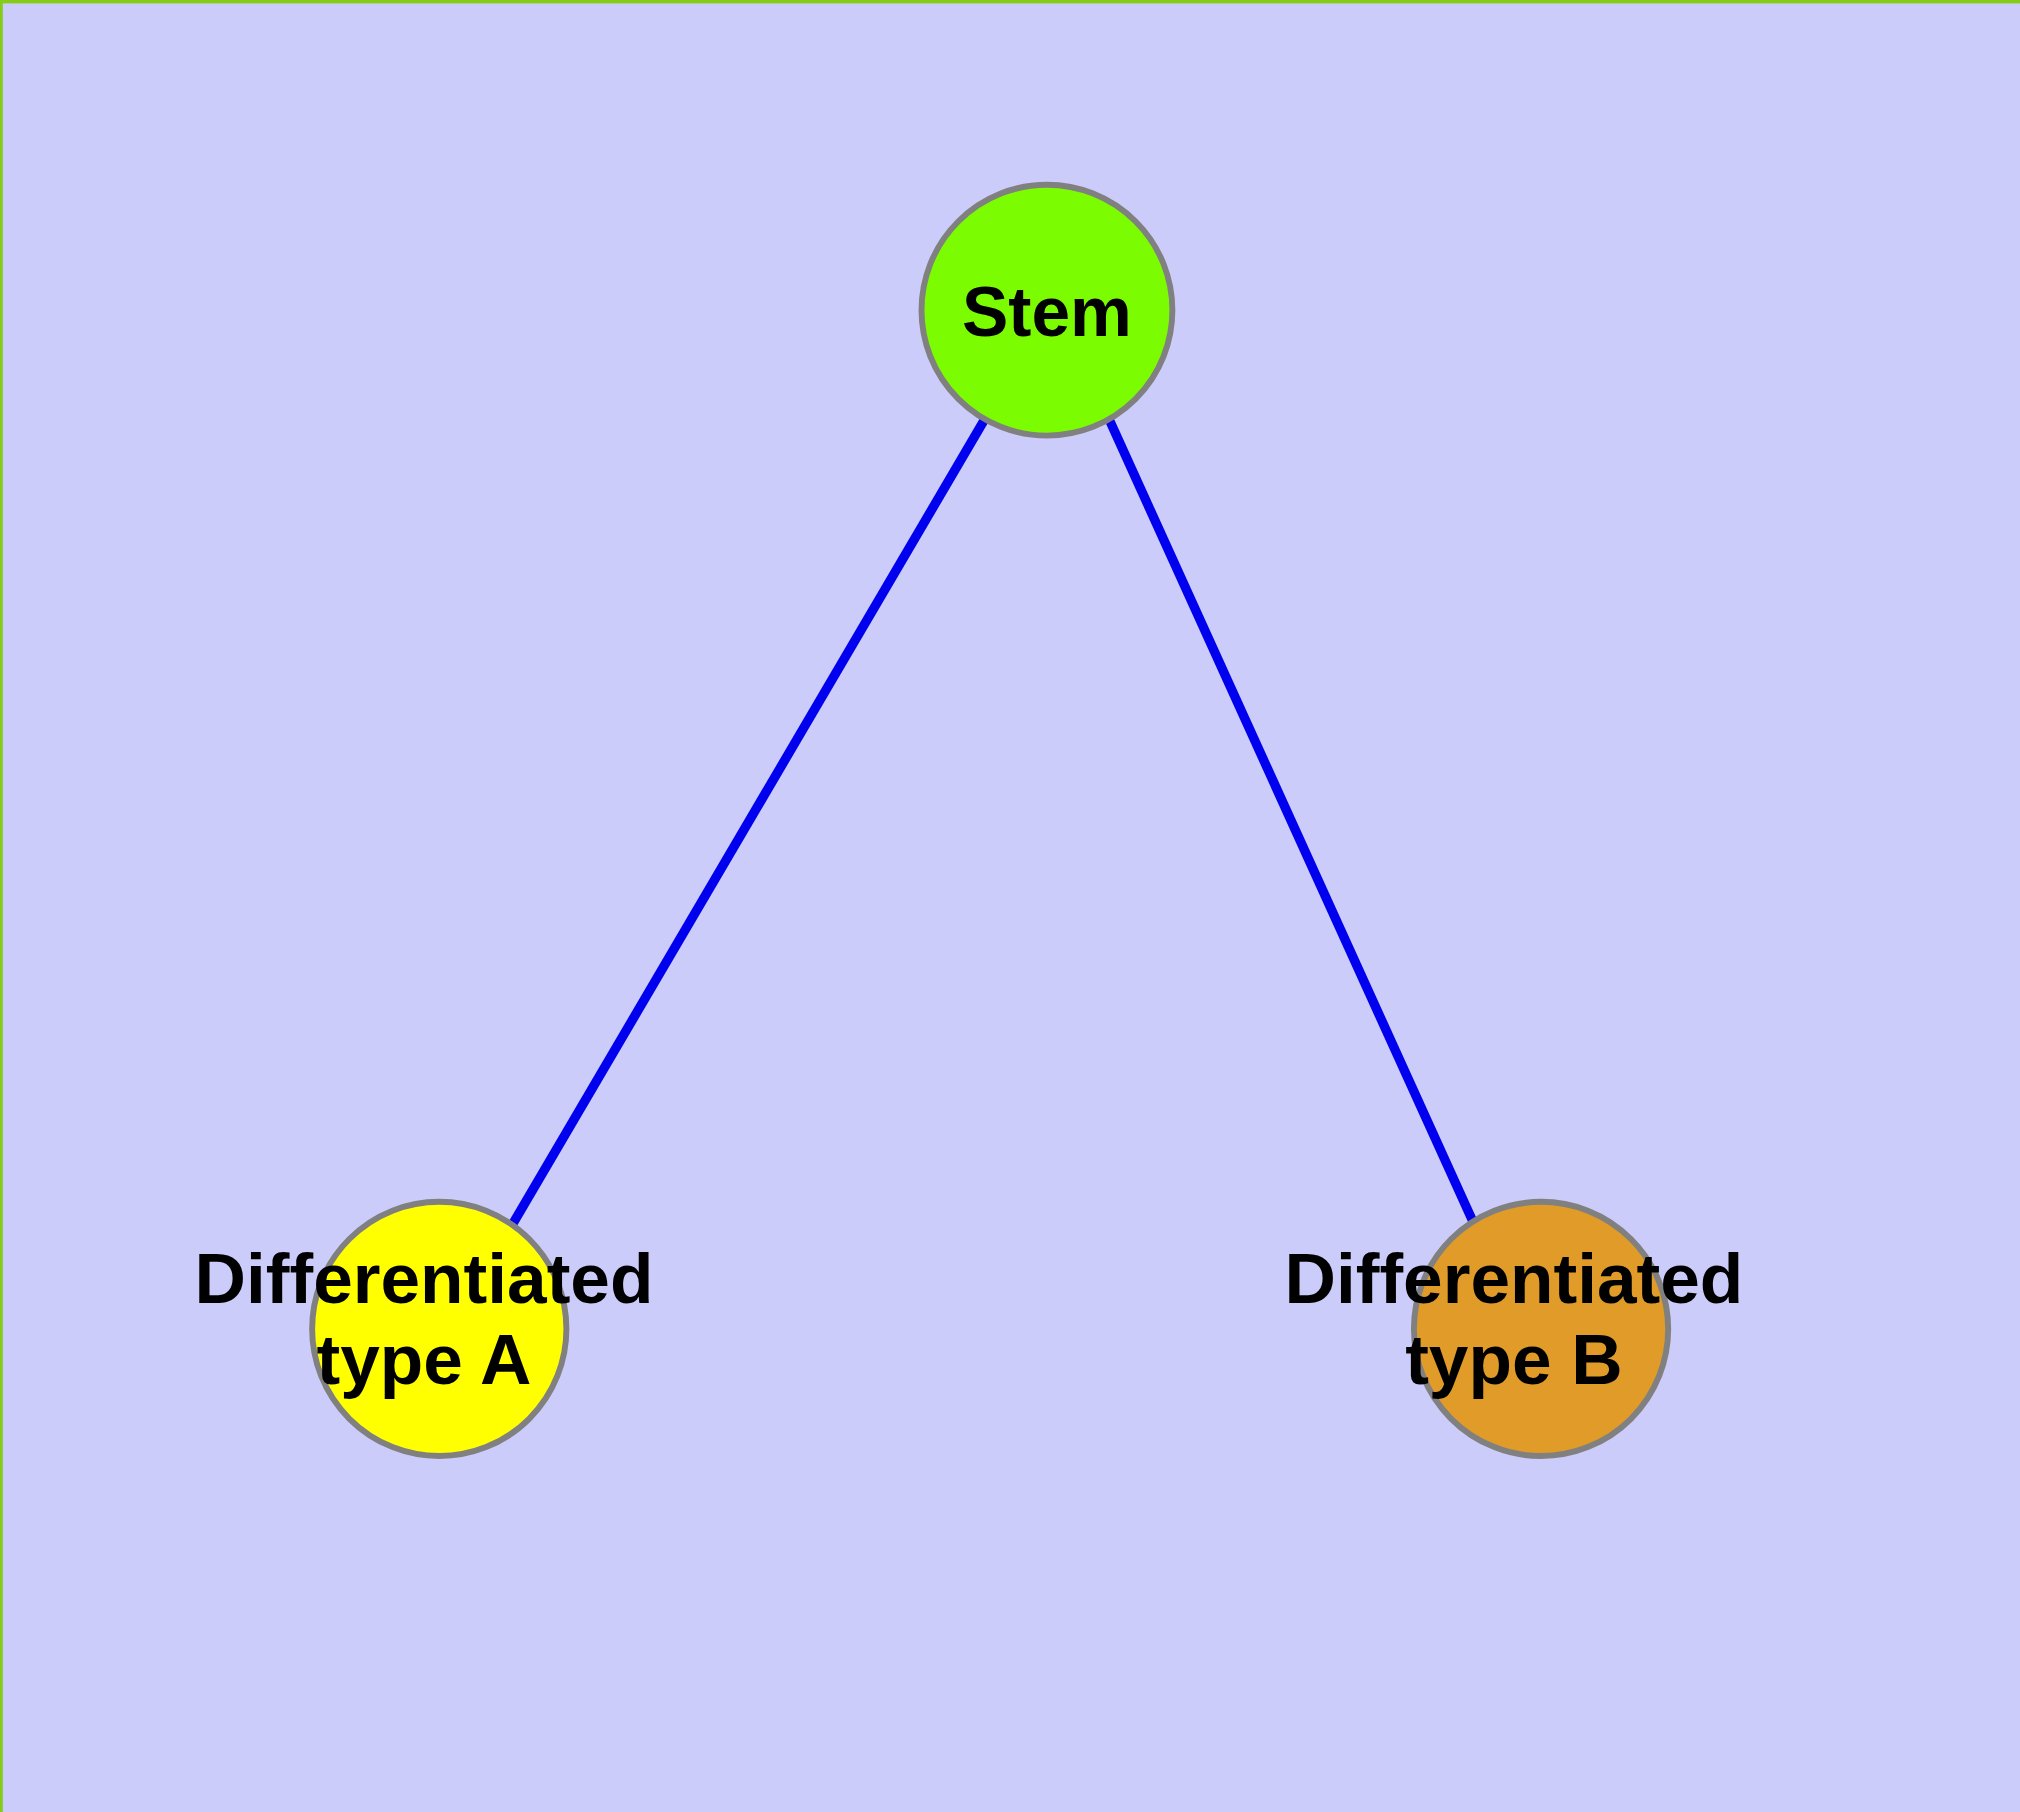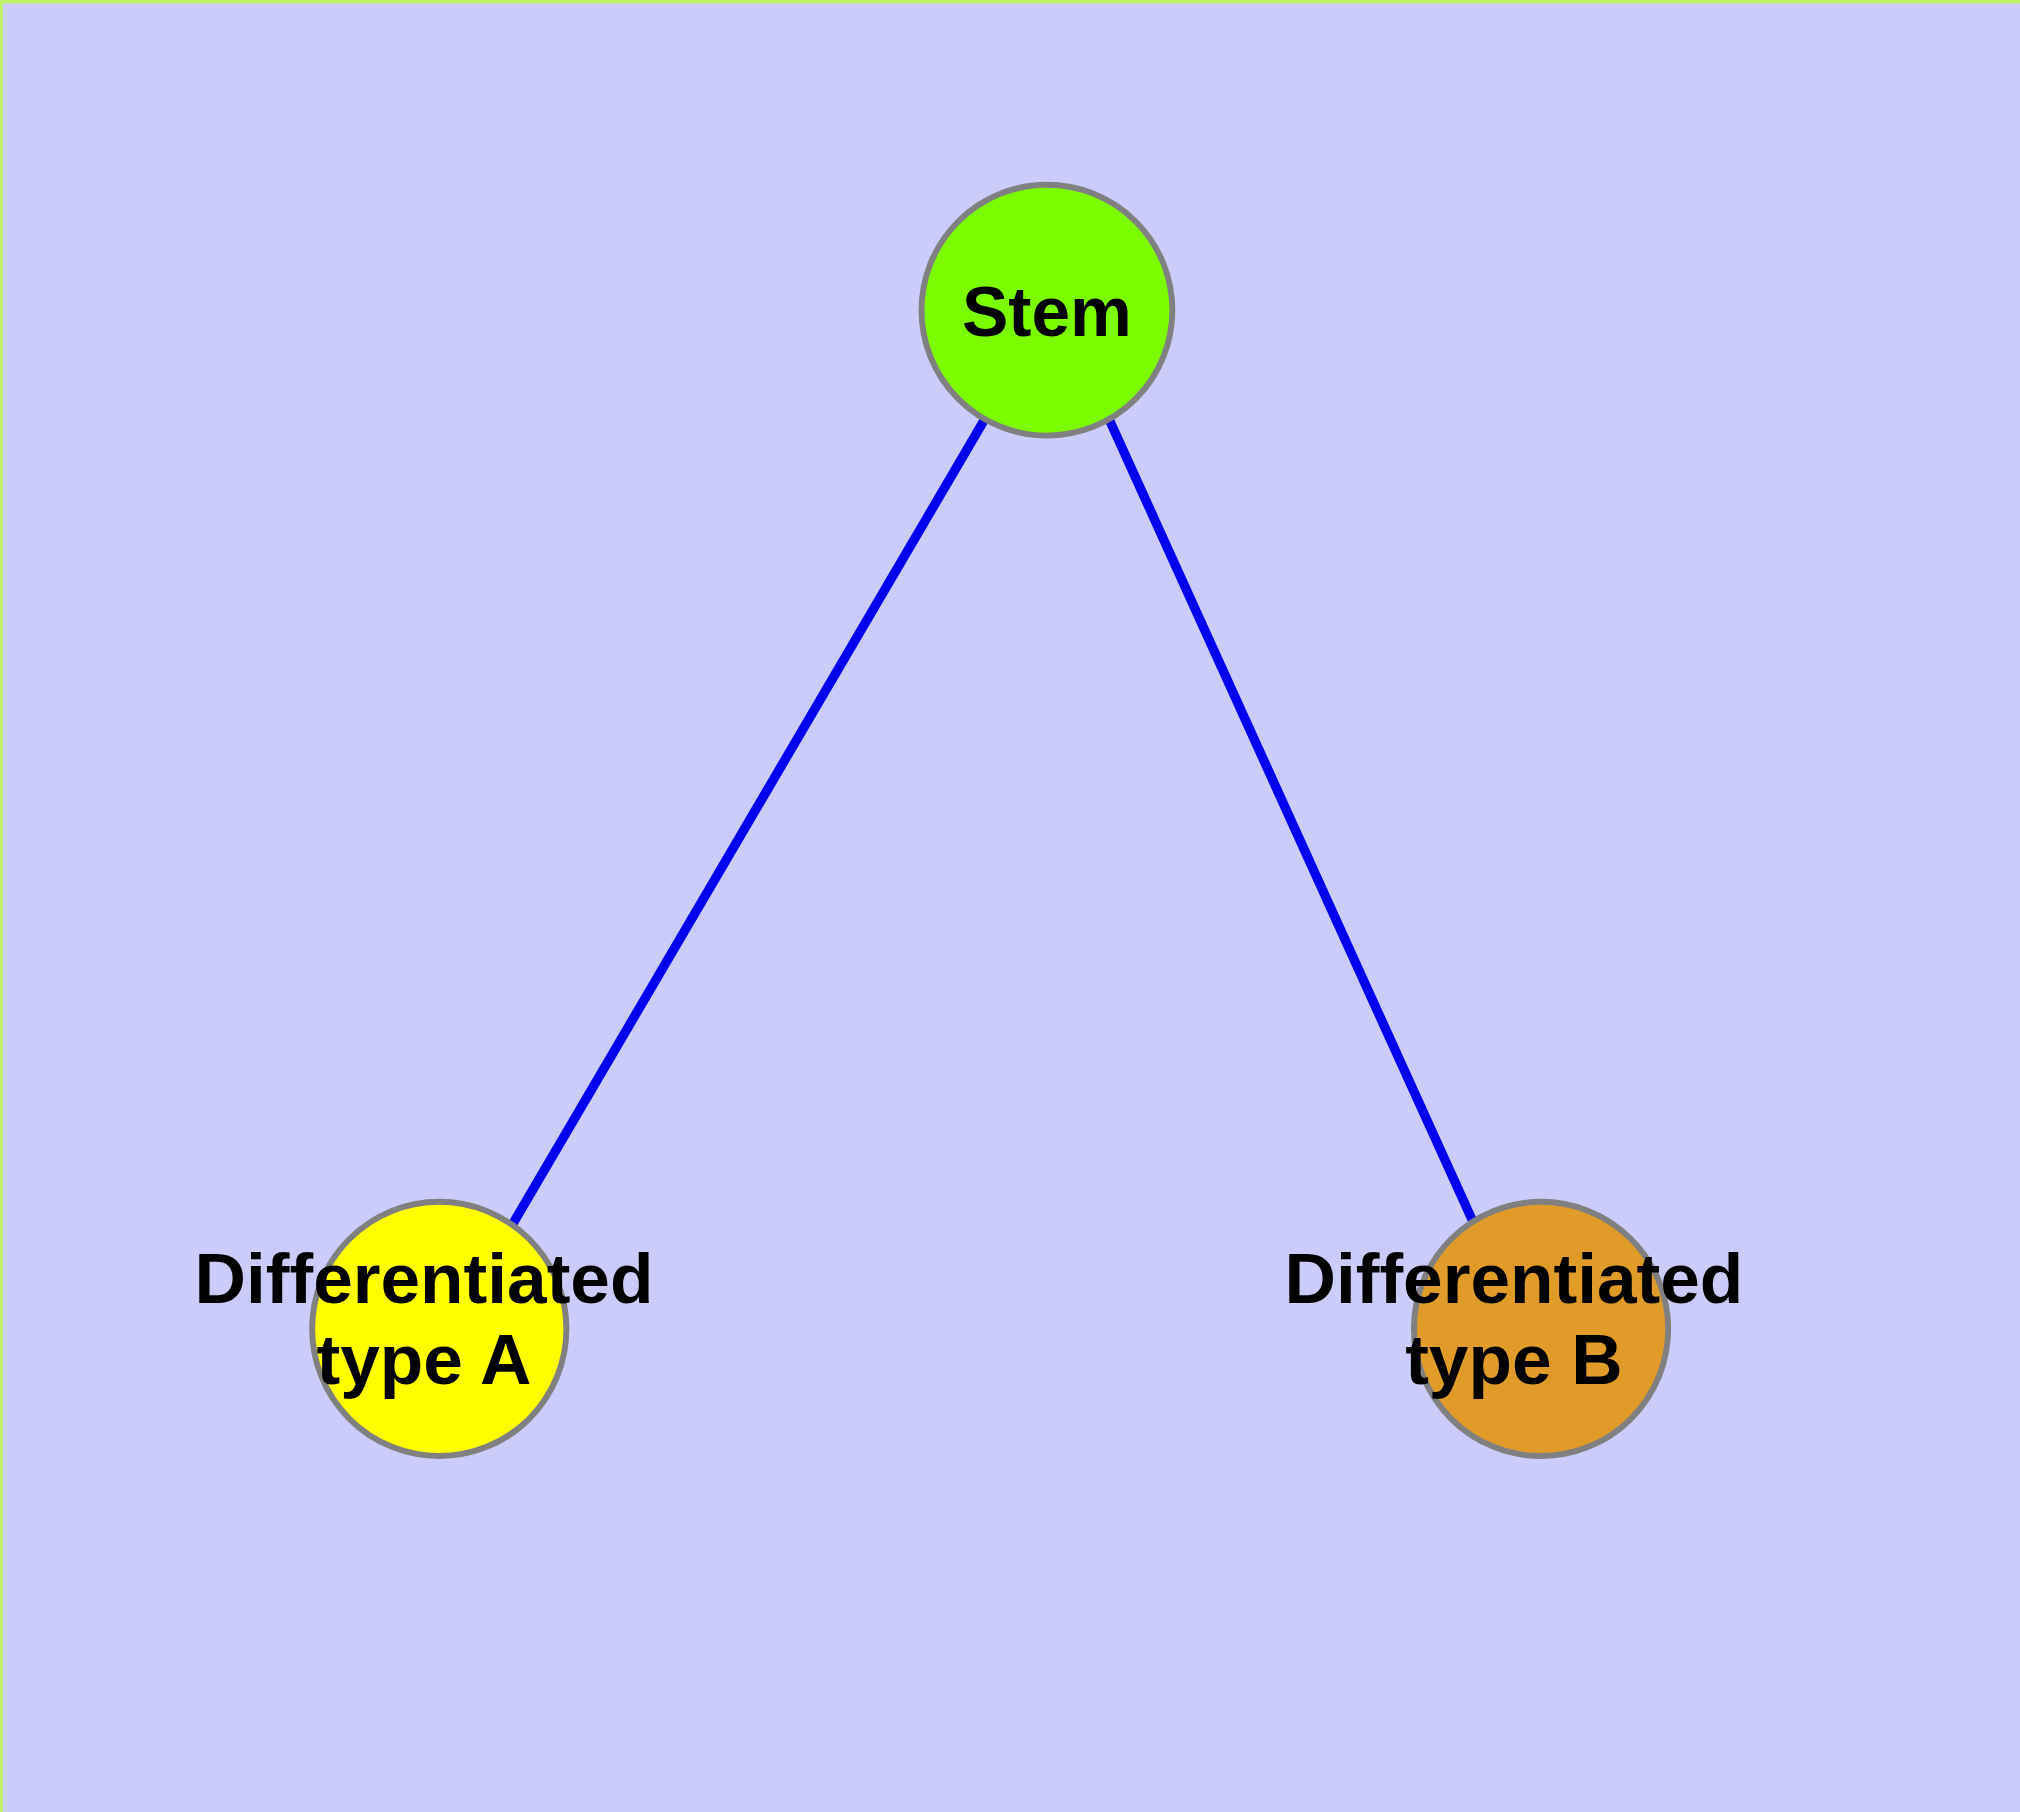--- a/index.html
+++ b/index.html
@@ -13,21 +13,21 @@
     height: 1812px;
     overflow: hidden;
     font-family: "Liberation Sans", sans-serif;
   }
   #graph-canvas {
     position: absolute;
     left: 0;
     top: 0;
     width: 2021px;
     height: 1812px;
-    background: #bef264;
+    background: #84cc16;
   }
   #graph-svg {
     display: block;
     width: 2021px;
     height: 1812px;
   }
   .bg-plane { }
   .edge-line {
     stroke-linecap: butt;
   }

